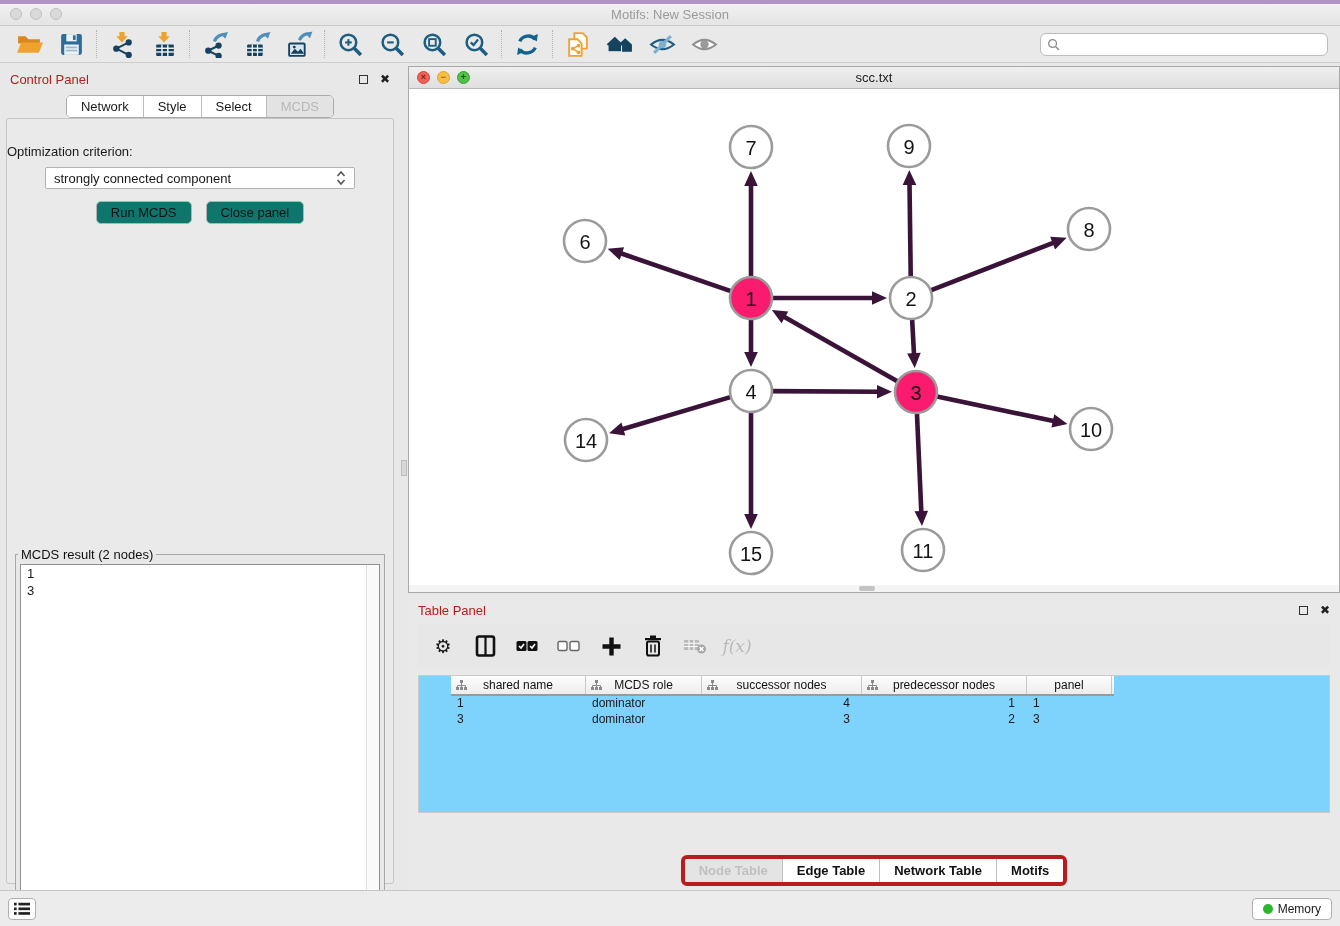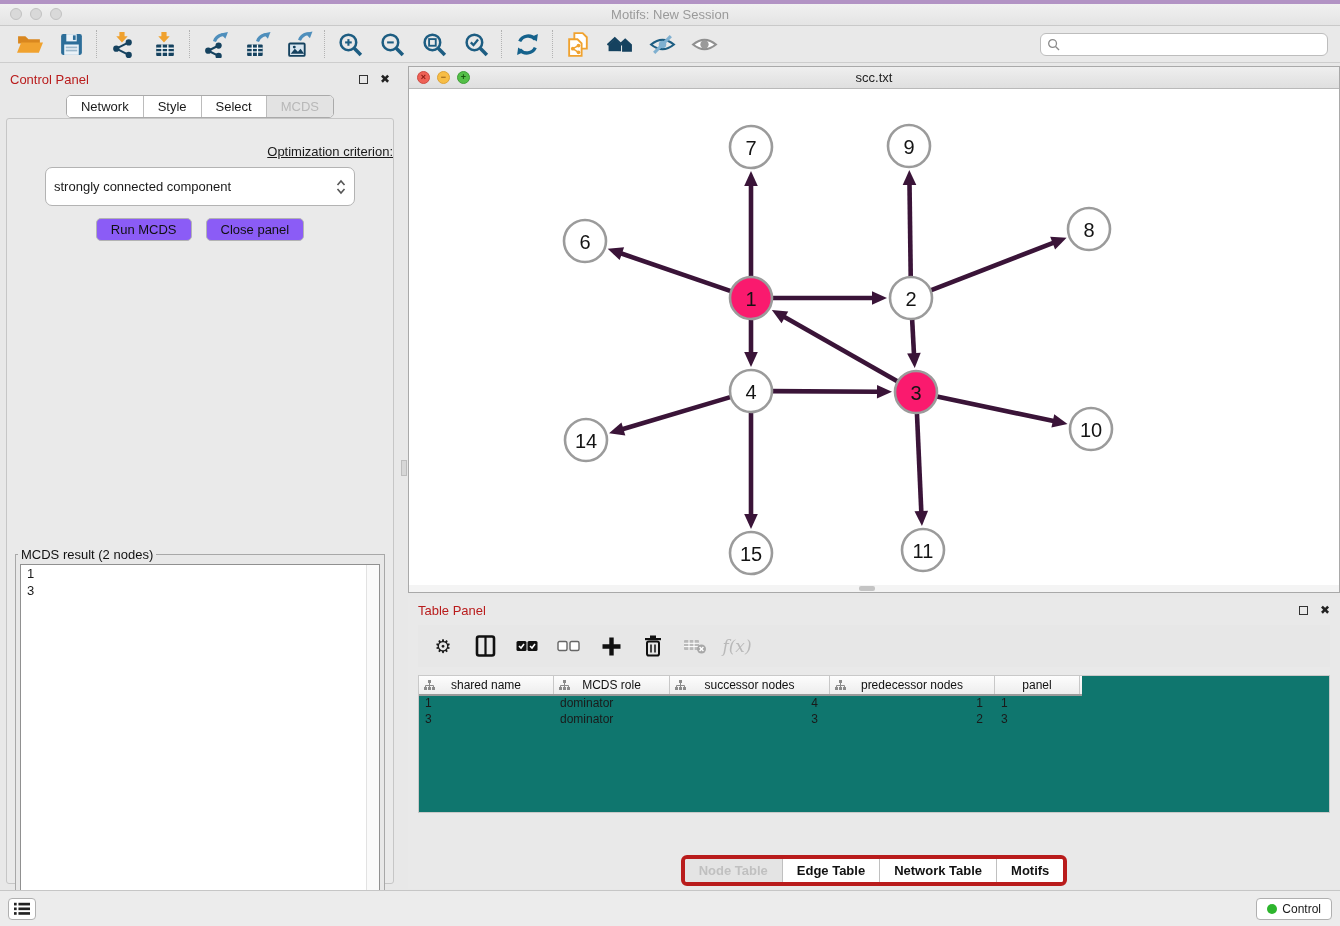--- a/index.html
+++ b/index.html
@@ -32,26 +32,26 @@
   .panel-head .spacer { flex:1; }
   .float-ic { width:9px; height:9px; border:1.6px solid #333; margin-right:12px; }
   .close-ic { font-size:12px; color:#222; line-height:1; }
   .cp-tabs { display:flex; justify-content:center; margin-top:3px; }
   .seg { display:inline-flex; border:1px solid #aaa; border-radius:5px; overflow:hidden; background:#fff; }
   .seg .tab { padding:3px 14px; font-size:13px; background:#fff; border-left:1px solid #bcbcbc; }
   .seg .tab:first-child { border-left:none;text-align:center; }
   .seg .tab.disabled { background:#e3e3e3; color:#b8b8b8; }
   .cp-body { position:absolute; left:6px; right:6px; top:52px; bottom:6px;
     border:1px solid #c6c6c6; border-radius:3px; background:#eaeaea; }
-  .opt-label { text-align:right; margin-top:25px; font-size:13px;text-decoration:underline; }
-  .dropdown { margin:8px auto 0; width:310px; height:39px; background:#fff; border:1px solid #b3b3b3;
-    border-radius:7px; display:flex; align-items:center; padding:0 8px; font-size:13px; }
+  .opt-label { text-align:left; margin-top:25px; font-size:13px; }
+  .dropdown { margin:8px auto 0; width:310px; height:22px; background:#fff; border:1px solid #b3b3b3;
+    border-radius:2px; display:flex; align-items:center; padding:0 8px; font-size:13px; }
   .dropdown .dd-label { flex:1; }
   .cp-buttons { display:flex; justify-content:center; gap:14px; margin-top:12px; }
-  .btn { background:#8b5cf6; border:1px solid #b3b3b3; border-radius:5px; padding:3px 14px; font-size:13px; color:#111; }
+  .btn { background:#0f766e; border:1px solid #b3b3b3; border-radius:5px; padding:3px 14px; font-size:13px; color:#111; }
   .result-box { position:absolute; left:8px; width:370px; top:428px; height:378px;
     border:1px solid #a8a8a8; background:#e8e8e8; }
   .result-box legend { font-size:13px; padding:0 3px; margin-left:2px; color:#111; }
   .result-inner { position:absolute; left:4px; right:4px; top:2px; bottom:4px; background:#fff;
     border:1px solid #909090; overflow:hidden; }
   .result-scroll { position:absolute; right:0; top:0; bottom:0; width:13px; background:#fafafa; border-left:1px solid #e2e2e2; }
   .result-line { font-size:13px; padding:1px 0 1px 6px; }
   
   .net-window { position:absolute; left:408px; top:66px; width:932px; height:527px;
     background:#fff; border:1px solid #a9a9a9; }
@@ -69,22 +69,22 @@
   .hscroll-thumb { position:absolute; bottom:1px; left:450px; width:16px; height:5px; background:#c4c4c4; border-radius:2px; }
   .divider-grip { position:absolute; left:401px; top:460px; width:6px; height:16px; background:#d7d7d7;
     border:1px solid #bdbdbd; }
   
   .table-panel { position:absolute; left:408px; top:597px; width:932px; height:292px; background:#e9e9e9; }
   .tp-toolbar { position:absolute; top:28px; left:10px; right:10px; height:42px; background:#e7e7e7;
     display:flex; align-items:center; gap:8px; padding-left:8px; }
   .tp-btn { width:34px; height:32px; display:flex; align-items:center; justify-content:center; }
   .gear-glyph { font-size:19px; color:#1a1a1a; font-family:"DejaVu Sans",sans-serif; }
   .fx-glyph { font-family:"DejaVu Serif",serif; font-style:italic; font-size:17px; color:#b9b9b9; }
-  .tp-table { position:absolute; left:10px; right:10px; top:78px; height:138px; background:#0f766e;
-    border:1px solid #c9c9c9; overflow:hidden; }
+  .tp-table { position:absolute; left:10px; right:10px; top:78px; height:138px; background:#7dd3fc;
+    border:1px solid #c9c9c9; overflow:hidden;padding-left:32px; }
   .thead { display:flex; height:20px; background:linear-gradient(#fdfdfd,#ededed);
     border-bottom:2px solid #9a9a9a; width:663px; }
   .th { position:relative; font-size:12px; color:#111; text-align:center; line-height:18px;
     border-right:1px solid #c8c8c8; }
   .th .hier { position:absolute; left:5px; top:4px; }
   .trow { display:flex; height:16px; }
   .td { font-size:12px; line-height:15px; white-space:nowrap; overflow:hidden; }
   .td.left { padding-left:6px; text-align:left; }
   .td.right { padding-right:12px; text-align:right; }
   .bt-tabs { position:absolute; bottom:3px; left:0; right:0; display:flex; justify-content:center; }
@@ -570,15 +570,15 @@
           <rect x="5" y="0.5" width="13" height="3"></rect>
         <rect x="0" y="5.8" width="3" height="3"></rect>
           <rect x="5" y="5.8" width="13" height="3"></rect>
         <rect x="0" y="11" width="3" height="3"></rect>
           <rect x="5" y="11" width="13" height="3"></rect>
       </g>
     </svg>
   </div>
   <div class="mem-btn">
     <span class="mem-dot"></span>
-    <span>Control</span>
+    <span>Memory</span>
   </div>
 </div>
 
 </body></html>

